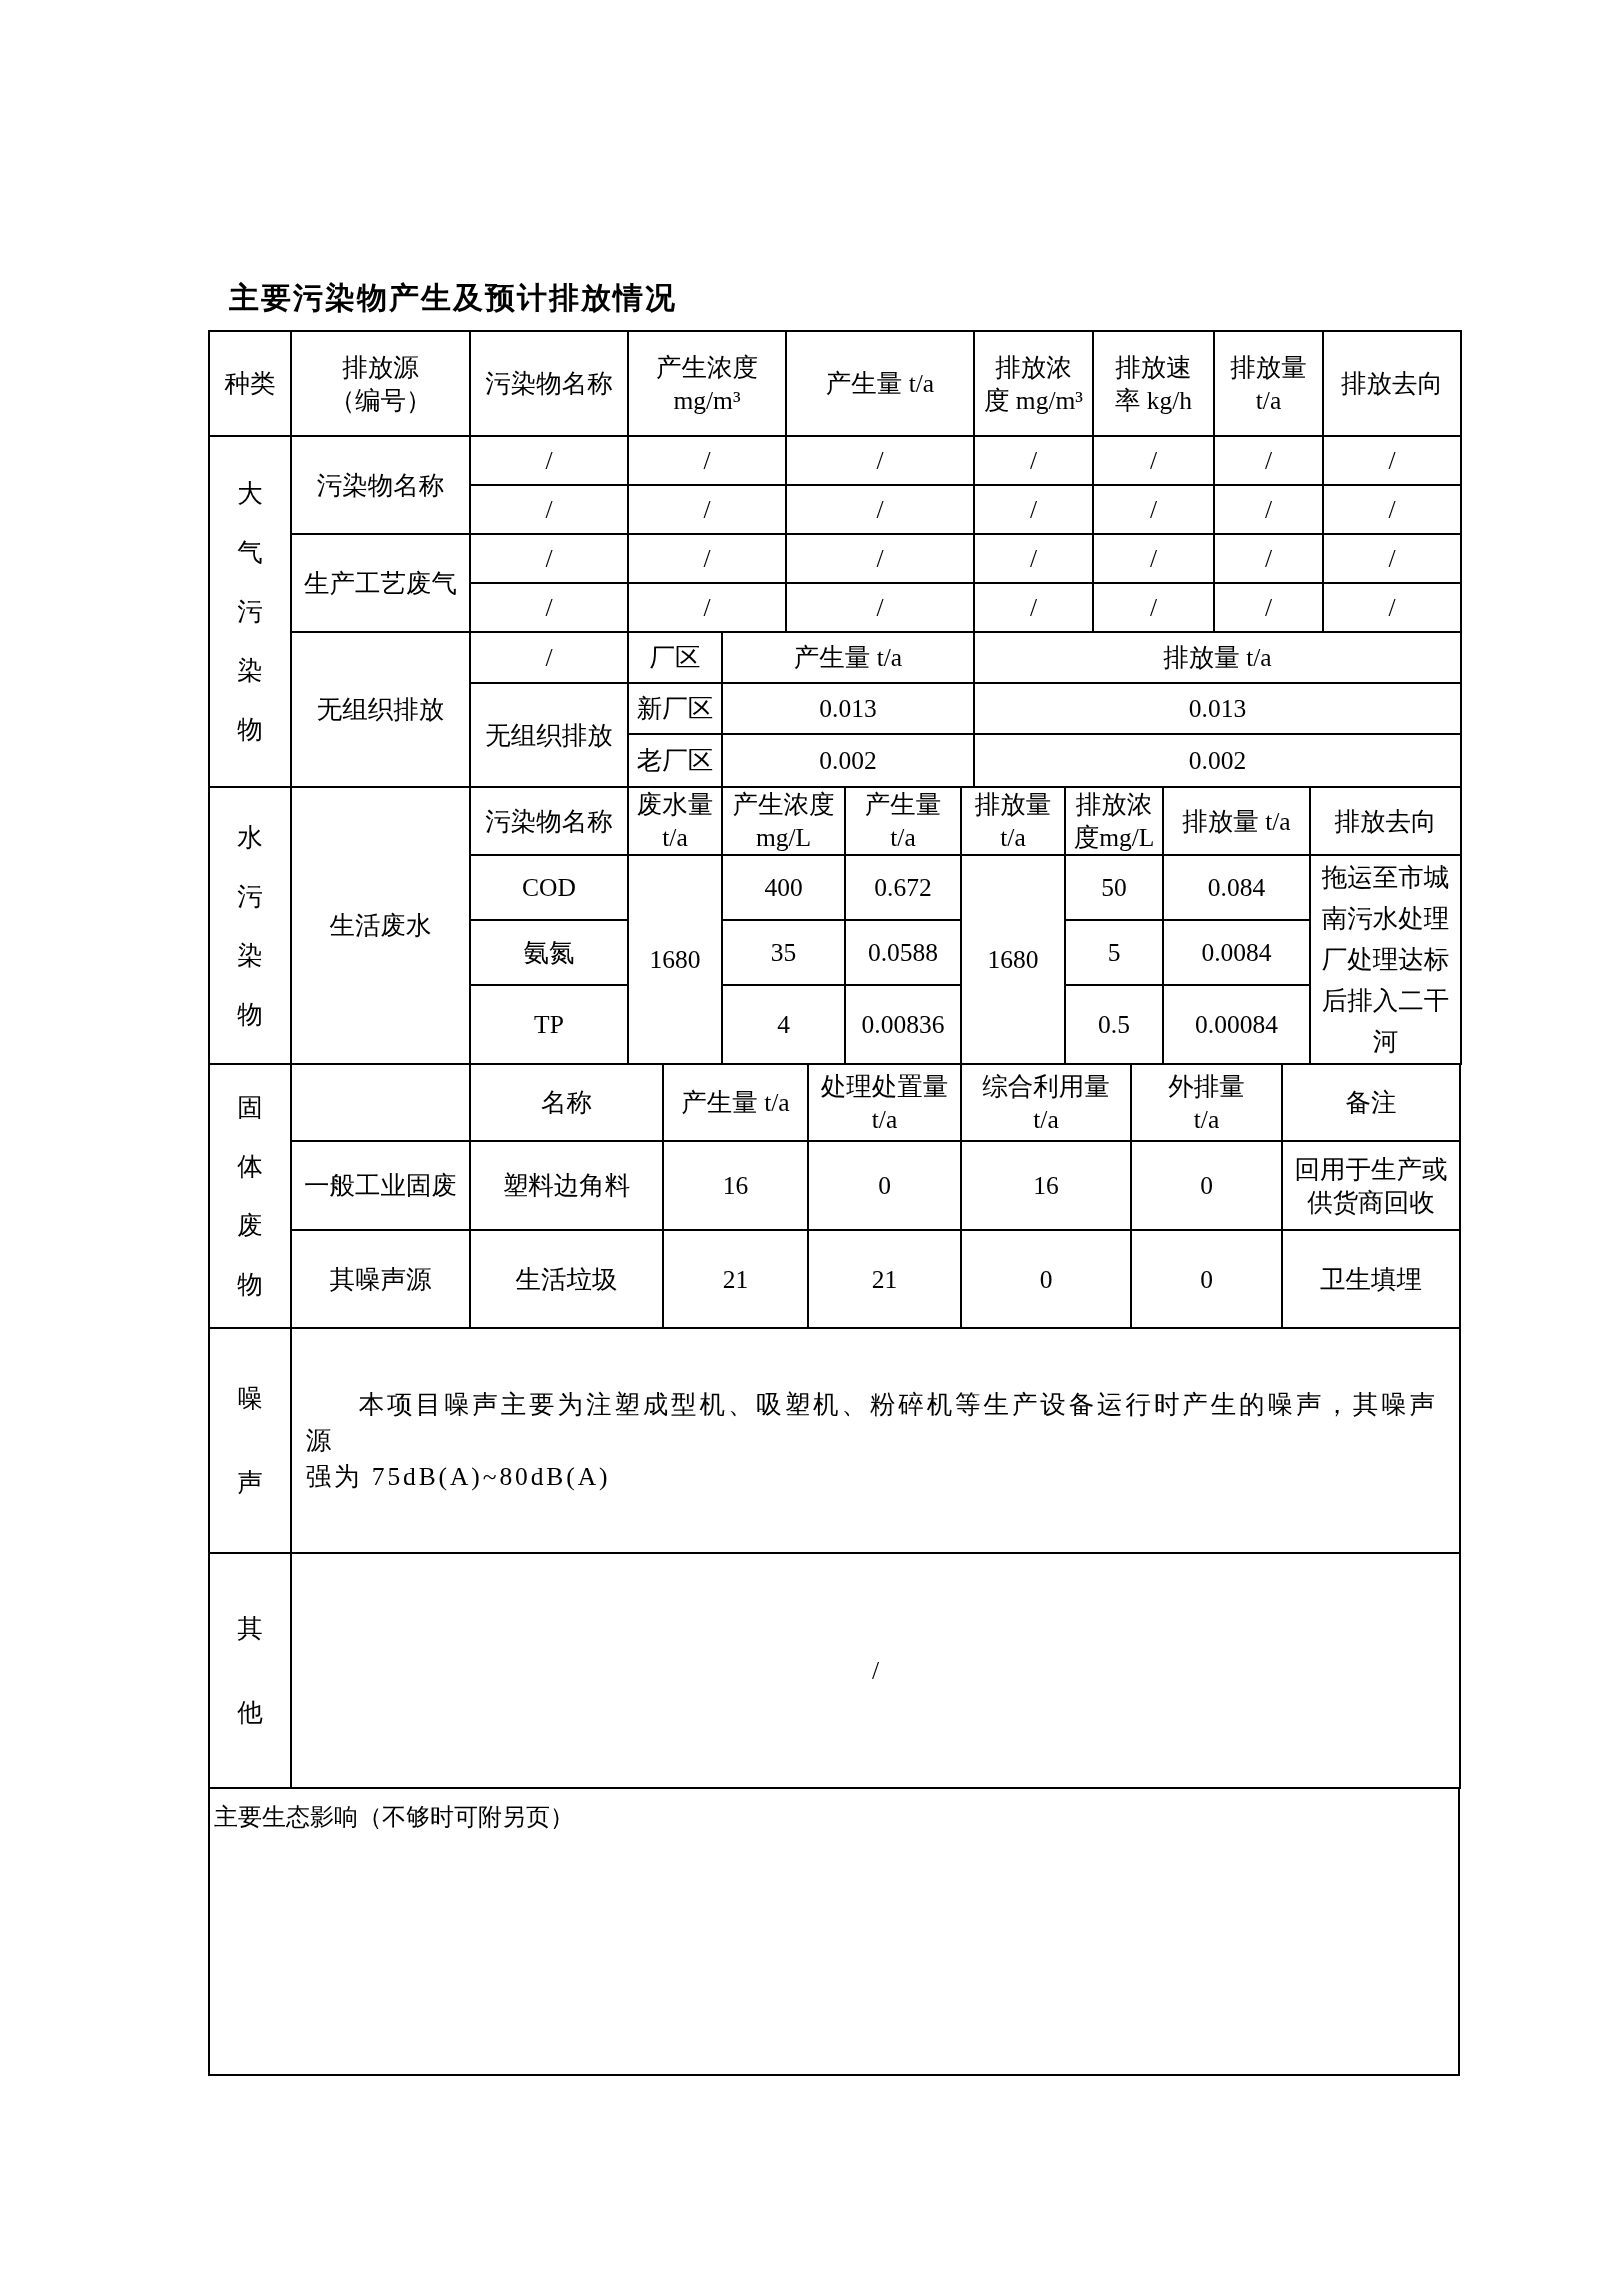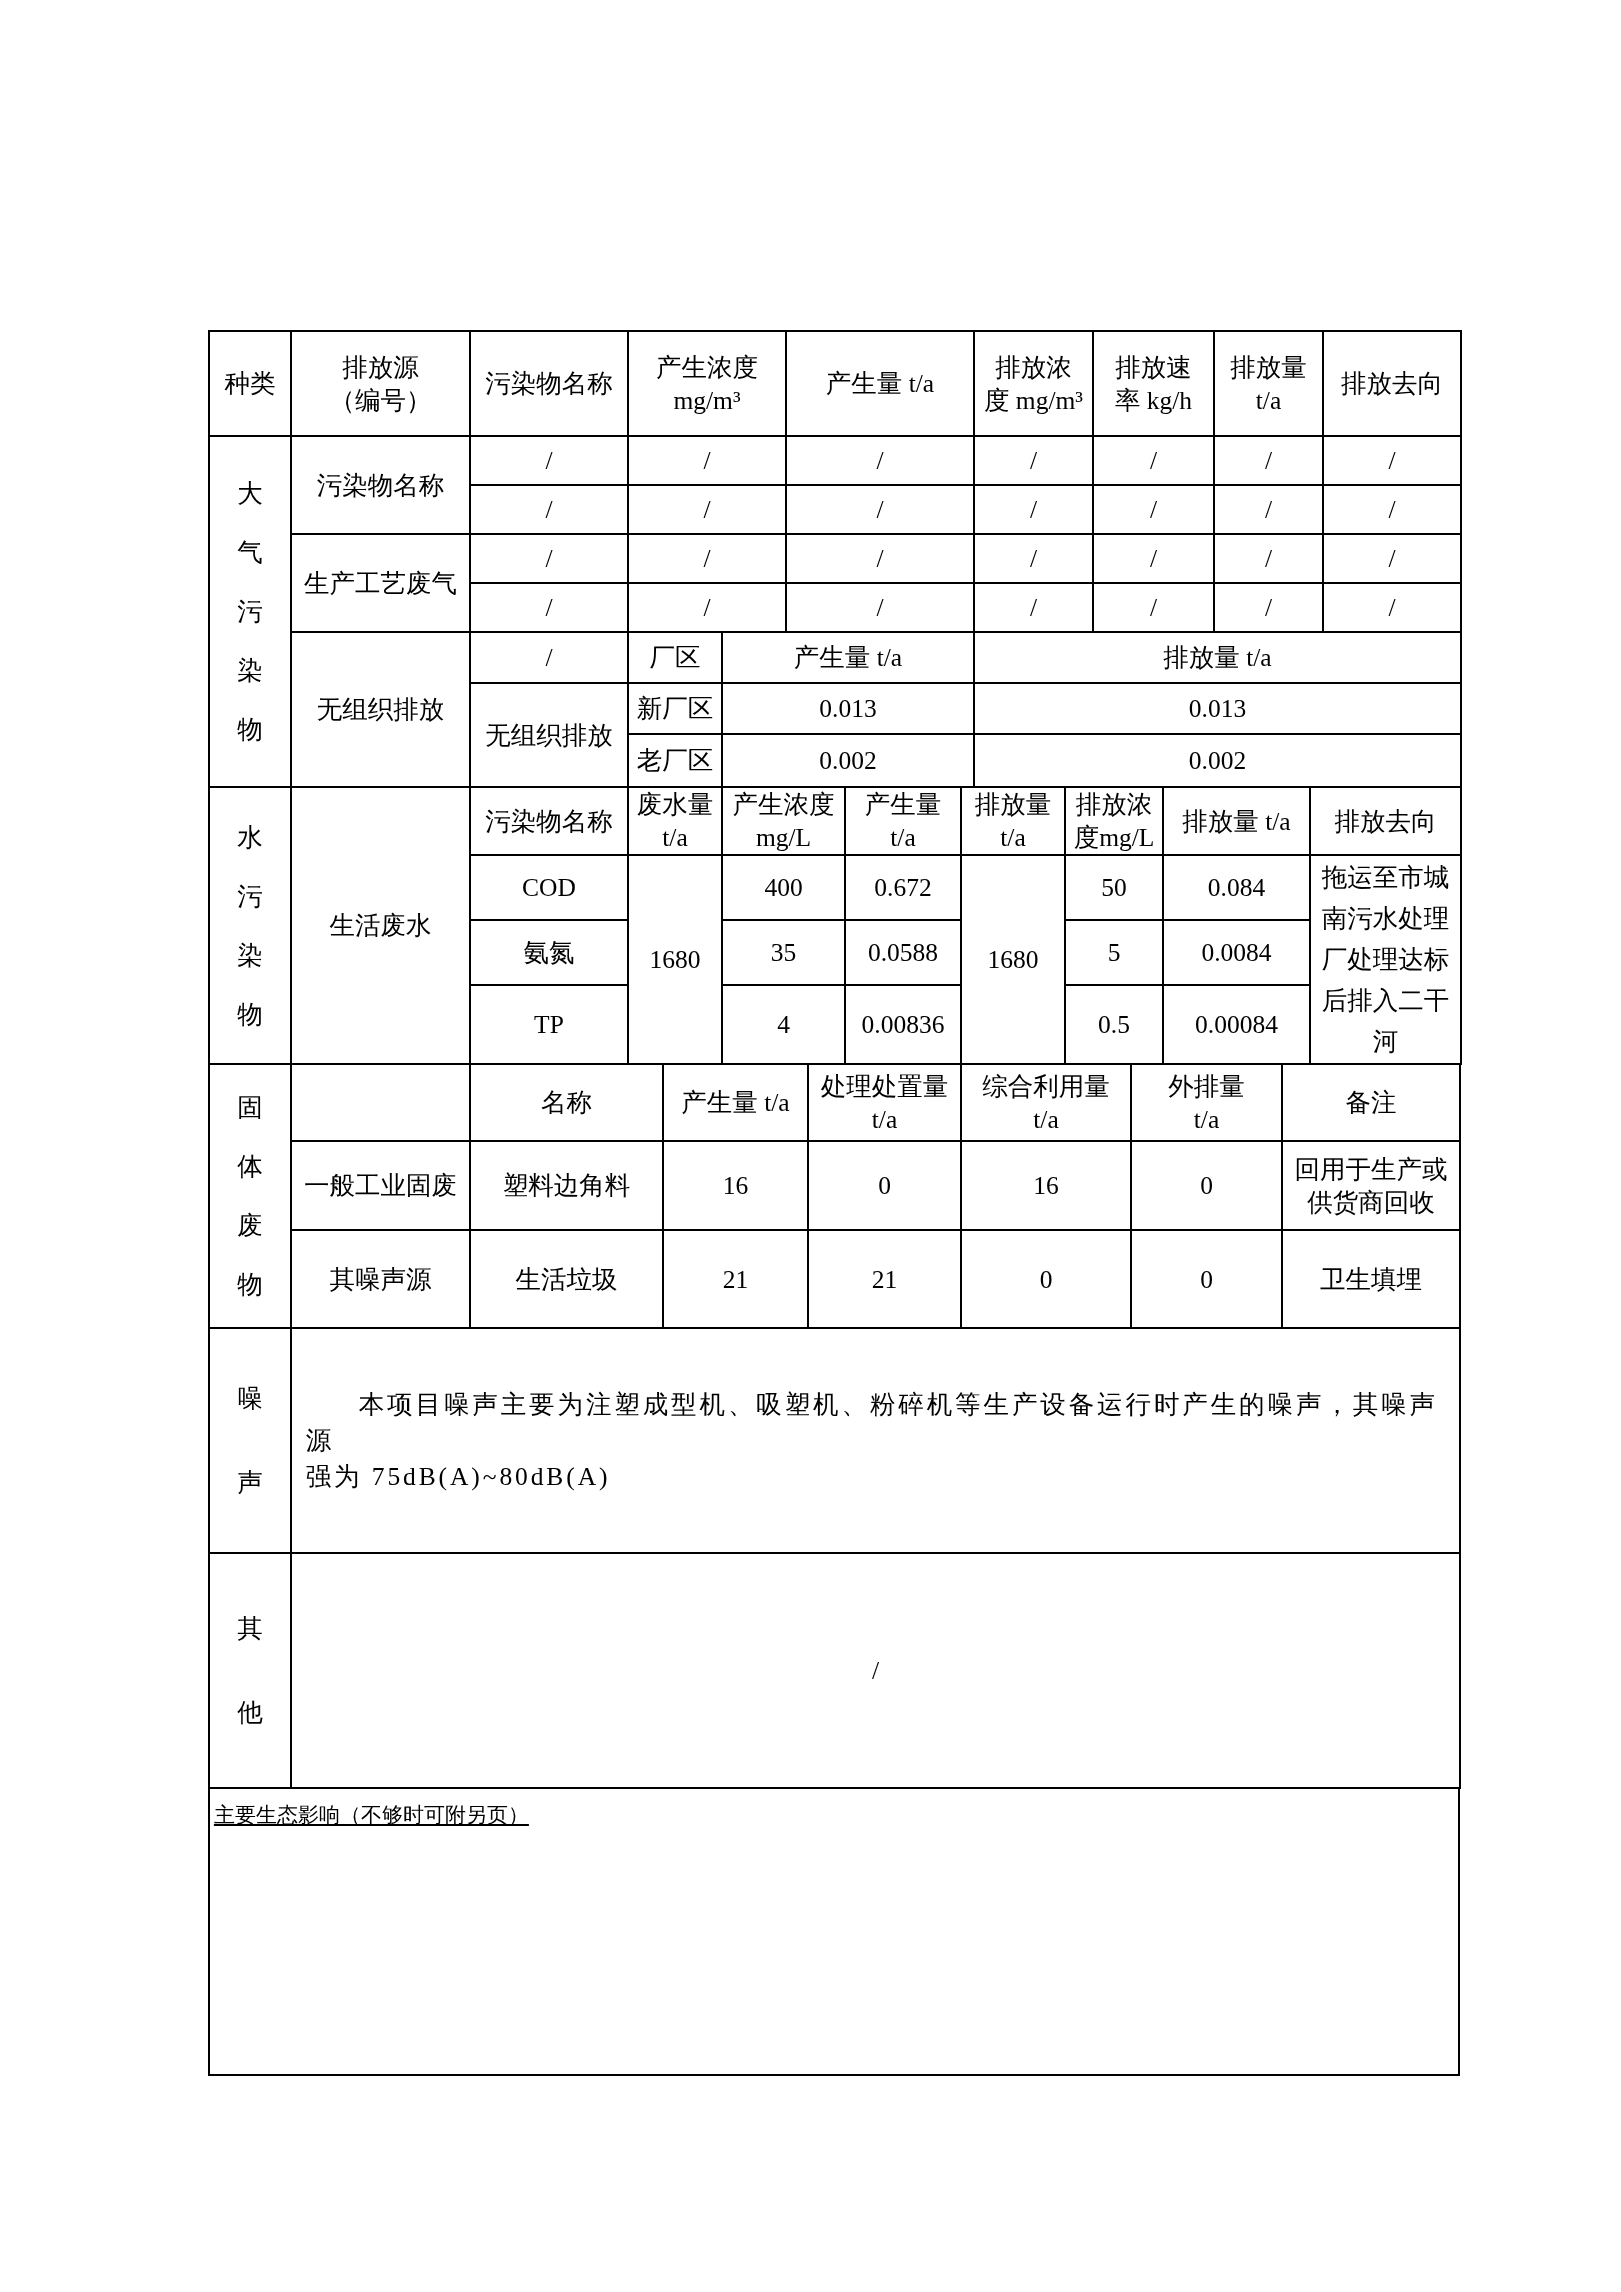--- a/index.html
+++ b/index.html
@@ -23,32 +23,33 @@
   td.kind { line-height:59px; }
   td.kind-tall { line-height:84px; }
   td.noise-cell {
     text-align:left; text-indent:53px; letter-spacing:2.9px;
     padding:0 3.9px 0 13.7px; line-height:36px;
   }
   td.dest-cell { padding:0 5.9px; line-height:41px; }
   .eco-box {
     border:2px solid #000; height:289px; box-sizing:border-box; background:#fff;
   }
-  .eco-label { font-size:21px; padding:11.8px 3.9px 0 3.9px;text-decoration:underline; }
+  .eco-label { font-size:24px; padding:11.8px 3.9px 0 3.9px; }
   .eco-text  { font-size:25.5px; padding:29px 0 0 61px; }
   .page-num {
     position:absolute; top:2109px; left:208px; width:1252px;
     text-align:center; font-size:22.5px;
   }
 </style>
 </head>
 <body>
 
 <div class="page">
 
+  <div class="doc-title">主要污染物产生及预计排放情况</div>
 
   <div class="tbl-stack">
 
     <table>
       <colgroup>
         <col style="width:82px">
           <col style="width:179px">
           <col style="width:158px">
         <col style="width:158px">
           <col style="width:188px">

